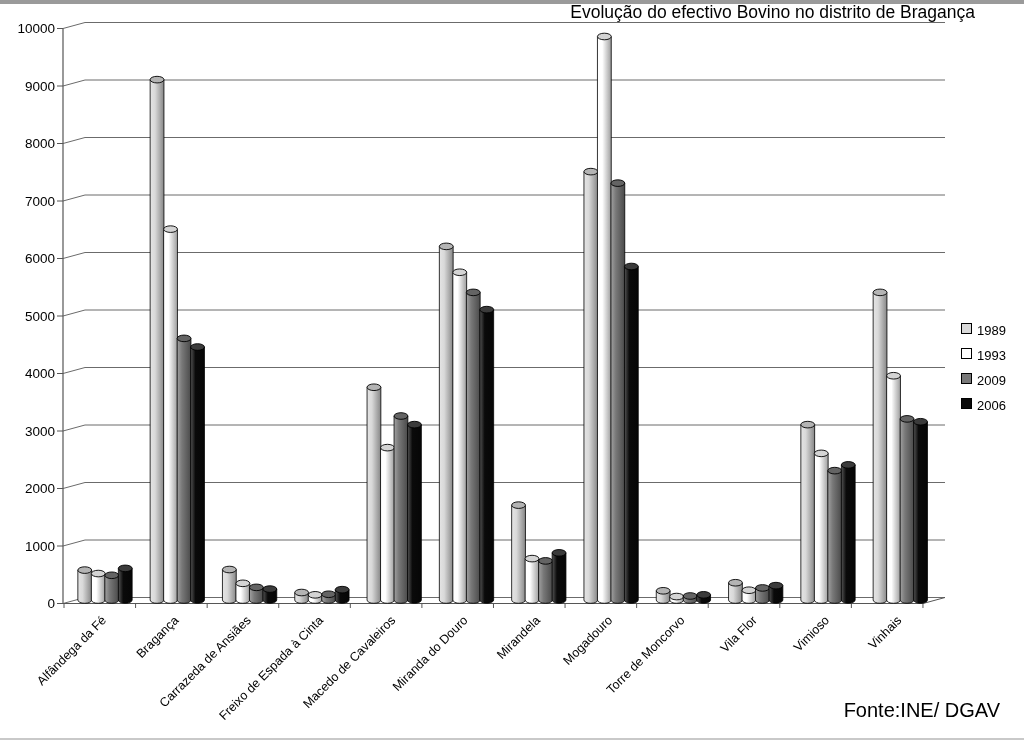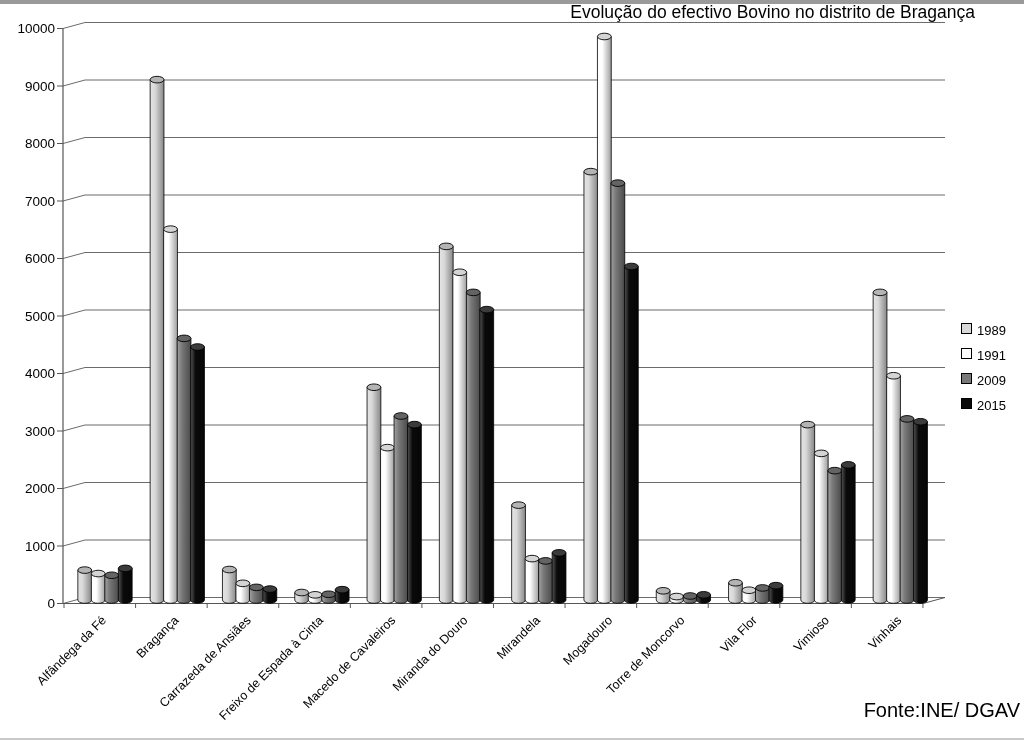--- a/index.html
+++ b/index.html
@@ -14,21 +14,21 @@
     font-size:17.5px;color:#000;white-space:nowrap;
   }
   #chart-svg{position:absolute;top:0;left:0;}
   .legend{
     position:absolute;left:961px;top:323px;display:flex;flex-direction:column;gap:10px;
     font-size:13px;
   }
   .legend-item{display:flex;align-items:flex-start;gap:5px;white-space:nowrap;}
   .legend-marker{width:9px;height:9px;border:1px solid #000;display:inline-block;flex:none;}
   .source-note{
-    position:absolute;top:699px;right:4px;font-size:20px;color:#000;white-space:nowrap;
+    position:absolute;top:699px;right:24px;font-size:20px;color:#000;white-space:nowrap;
   }
   svg text{font-family:"Liberation Sans", sans-serif;fill:#000;}
 </style>
 </head>
 <body>
 
 <div class="top-strip"></div>
 
 <div class="chart-title">Evolução do efectivo Bovino no distrito de Bragança</div>
 
@@ -331,27 +331,27 @@
     </g>
   </svg>
 
 <div class="legend" id="legend">
     <div class="legend-item">
       <span class="legend-marker" style="background: rgb(217, 217, 217);"></span>
       <span class="legend-label">1989</span>
     </div>
     <div class="legend-item">
       <span class="legend-marker" style="background: rgb(255, 255, 255);"></span>
-      <span class="legend-label">1991</span>
+      <span class="legend-label">1993</span>
     </div>
     <div class="legend-item">
       <span class="legend-marker" style="background: rgb(120, 120, 120);"></span>
       <span class="legend-label">2009</span>
     </div>
     <div class="legend-item">
       <span class="legend-marker" style="background: rgb(10, 10, 10);"></span>
-      <span class="legend-label">2015</span>
+      <span class="legend-label">2006</span>
     </div>
   </div>
 
 <div class="source-note">Fonte:INE/ DGAV</div>
 
 <div class="bottom-strip"></div>
 
 </body></html>

